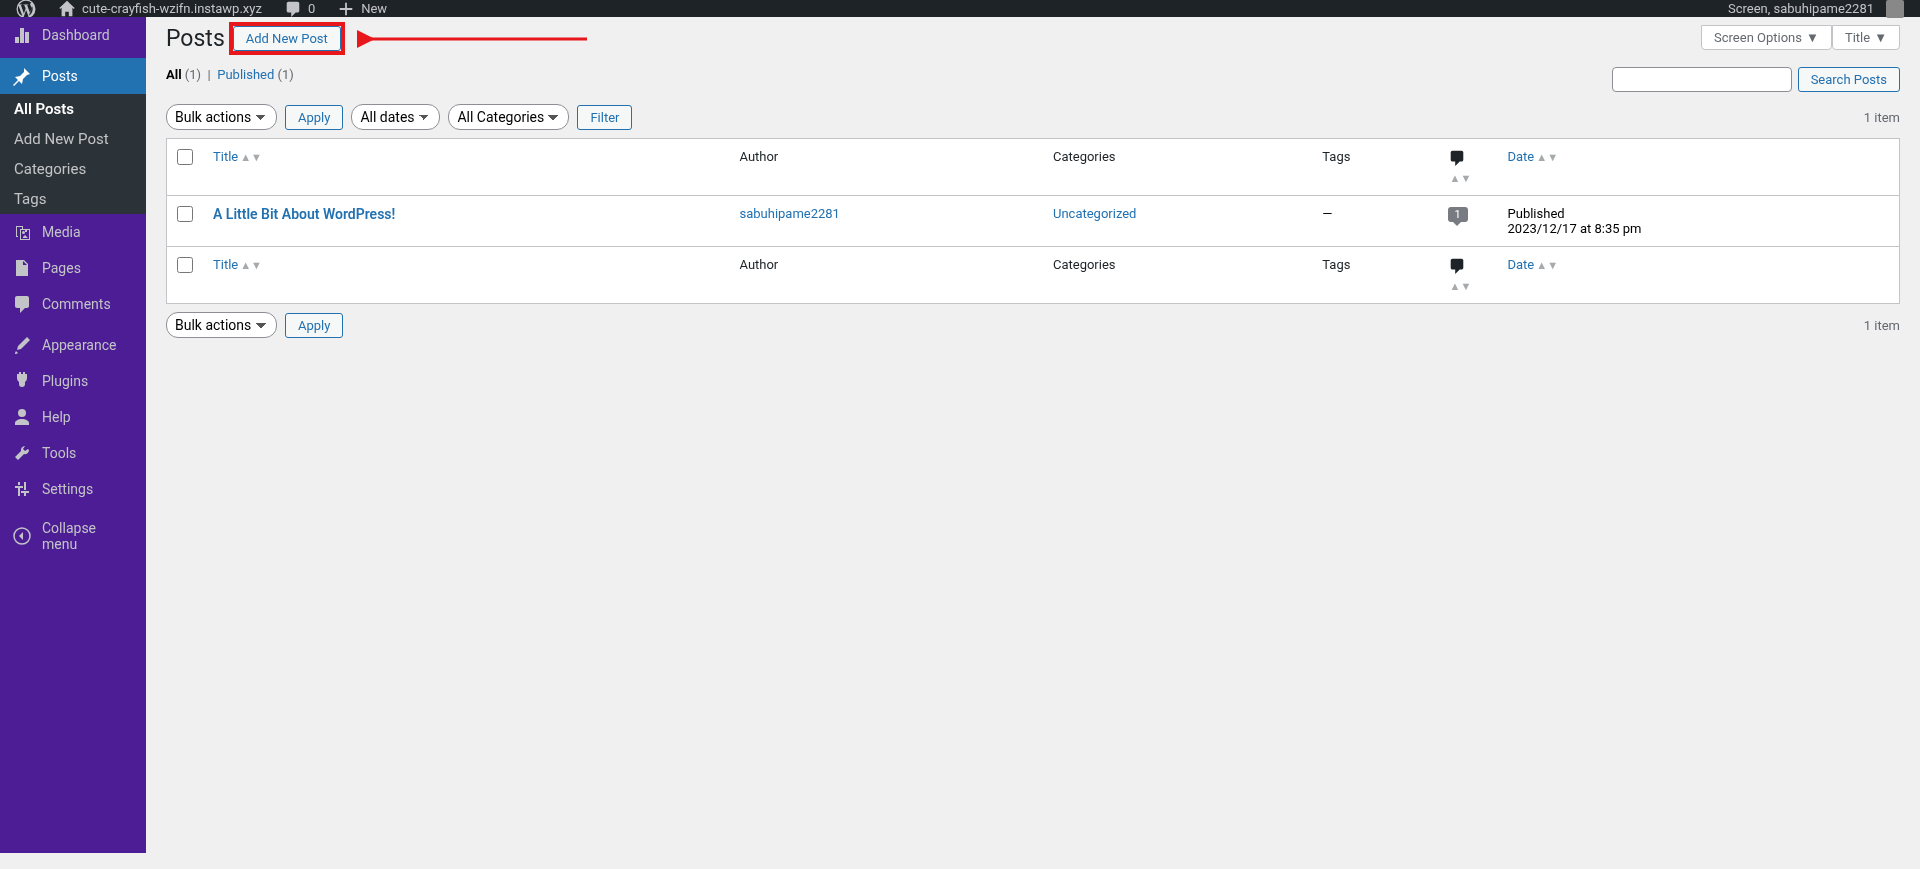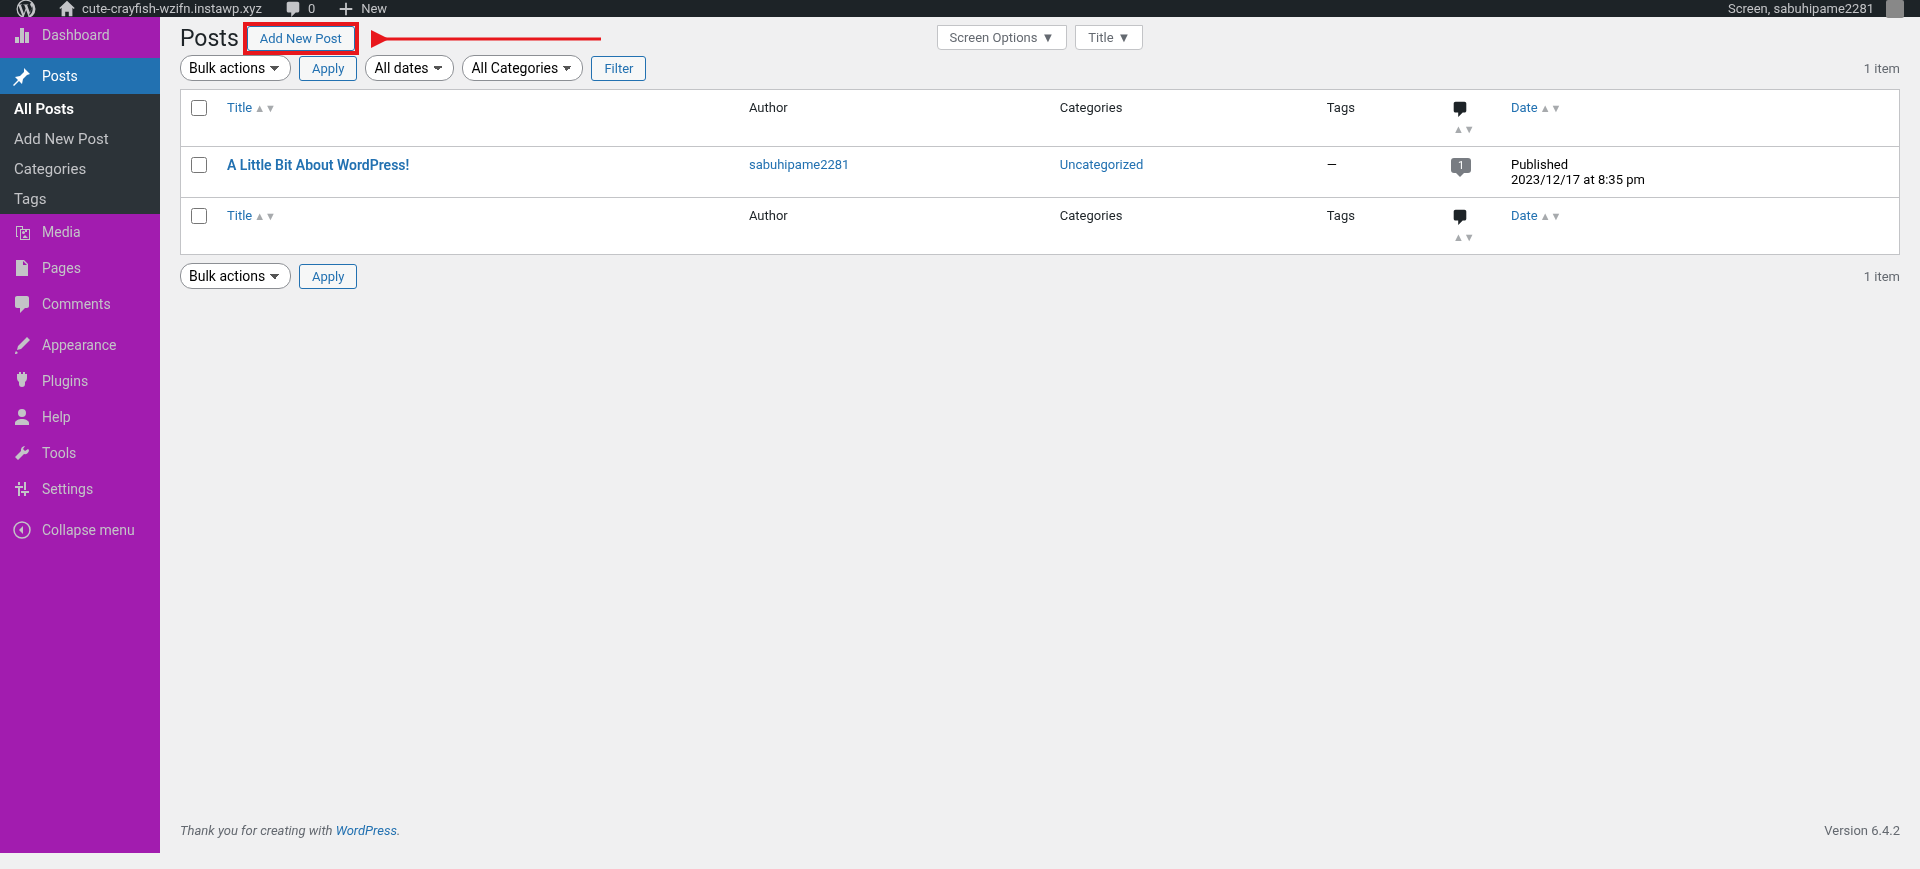--- a/index.html
+++ b/index.html
@@ -3,31 +3,31 @@
 <meta charset="utf-8">
 <style>
 *{margin:0;padding:0;box-sizing:border-box;font-family:-apple-system,BlinkMacSystemFont,"Segoe UI",Roboto,sans-serif}
 body{background:#f0f0f1;width:1920px;height:869px;overflow:hidden;position:relative}
 #adminbar{background:#1d2327;height:17px;display:flex;align-items:center;color:#c3c4c7;font-size:13px;padding:0 8px;justify-content:space-between}
 #adminbar-left{display:flex;align-items:center;gap:6px}
 .ab-item{display:flex;align-items:center;gap:6px;padding:0 8px;cursor:pointer}
 #adminbar-right{display:flex;align-items:center;gap:4px}
 .avatar{width:18px;height:18px;background:#888;border-radius:2px;margin-left:6px}
 #wrap{display:flex;height:836px}
-#sidebar{width:160px;background:#a21caf;color:#c3c4c7;display:flex;flex-direction:column;font-size:14px}
+#sidebar{width:146px;background:#4c1d95;color:#c3c4c7;display:flex;flex-direction:column;font-size:14px}
 .menu-item{display:flex;align-items:center;gap:10px;padding:8px 12px;cursor:pointer;position:relative}
 .menu-item.current{background:#2271b1;color:#fff}
 .menu-item.current::after{content:"";position:absolute;right:-8px;top:50%;transform:translateY(-50%);border:8px solid transparent;border-right-color:#f0f0f1}
 .menu-sep{height:5px}
 .menu-icon{width:20px;height:20px;display:flex;align-items:center;justify-content:center}
 .submenu{background:#2c3338}
 .submenu-item{padding:6px 12px 6px 14px;font-size:15px;cursor:pointer;color:#c3c4c7}
 .submenu-item.current{color:#fff;font-weight:600}
 #main{flex:1;display:flex;flex-direction:column;position:relative}
-#screen-meta{display:flex;justify-content:center;gap:8px;padding:8px 20px 0}
+#screen-meta{display:flex;justify-content:flex-end;padding:8px 20px 0}
 .screen-btn{background:#fff;border:1px solid #c3c4c7;border-radius:0 0 4px 4px;padding:4px 12px;font-size:13px;cursor:pointer;display:flex;align-items:center;gap:4px;color:#646970}
 #content{padding:0 20px 20px;flex:1}
 #title-row{display:flex;align-items:center;gap:4px;margin-top:-28px}
 h1{font-size:23px;font-weight:400;color:#1d2327}
 .add-new{border:1px solid #2271b1;color:#2271b1;background:#f6f7f7;padding:4px 12px;font-size:13px;border-radius:3px;cursor:pointer}
 .highlight-box{border:4px solid #e8171c;padding:0;display:inline-flex}
 #arrow{margin-left:8px;display:inline-flex;align-items:center}
 #subsub{margin:12px 0;font-size:13px;color:#646970;display:flex;justify-content:space-between;align-items:flex-start}
 #subsub a{color:#2271b1;text-decoration:none}
 #subsub .count{color:#646970}
@@ -216,20 +216,32 @@
               <defs>
                 <marker id="ah" markerWidth="10" markerHeight="10" refX="2" refY="5" orient="auto">
                   <path d="M10 0L0 5l10 5z" fill="#e8171c"></path>
                 </marker>
               </defs>
               <line x1="230" y1="10" x2="12" y2="10" stroke="#e8171c" stroke-width="3" marker-end="url(#ah)"></line>
             </svg>
         </span>
       </div>
 
+      <div id="subsub">
+        <div>
+          <strong style="color:#000">All</strong>
+          <span class="count">(1)</span>
+          &nbsp;<span class="count">|</span>&nbsp;
+          <a href="#"><span>Published</span> <span class="count">(1)</span></a>
+        </div>
+        <div id="searchbox">
+          <input type="search" style="">
+          <button class="button">Search Posts</button>
+        </div>
+      </div>
 
       <div id="tablenav-top">
         <select><option>Bulk actions</option></select>
         <button class="button">Apply</button>
         <select><option>All dates</option></select>
         <select><option>All Categories</option></select>
         <button class="button">Filter</button>
         <span id="item-count">1 item</span>
       </div>
 
@@ -273,18 +285,14 @@
         </tfoot>
       </table>
 
       <div id="tablenav-bottom">
         <select><option>Bulk actions</option></select>
         <button class="button">Apply</button>
         <span id="item-count" style="margin-left:auto">1 item</span>
       </div>
     </div>
 
-    <div id="footer">
-      <span><span>Thank you for creating with </span><a href="#">WordPress</a><span>.</span></span>
-      <span style="font-style:normal">Version 6.4.2</span>
-    </div>
   </div>
 </div>
 
 </body></html>

